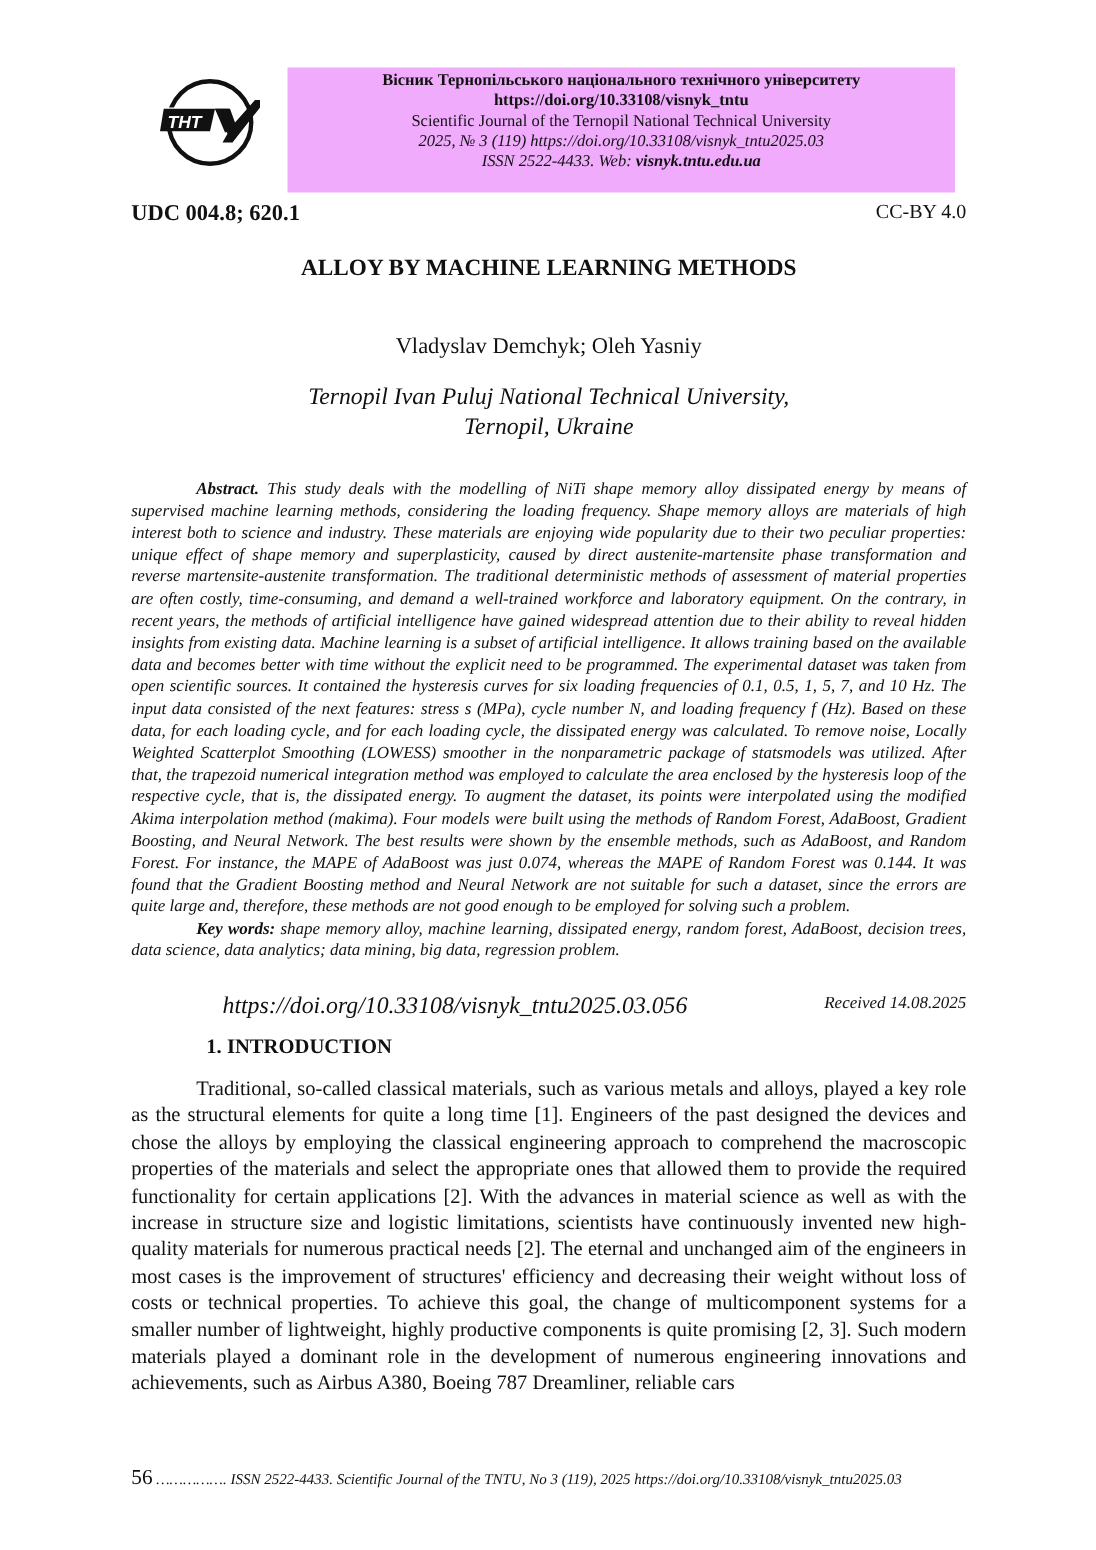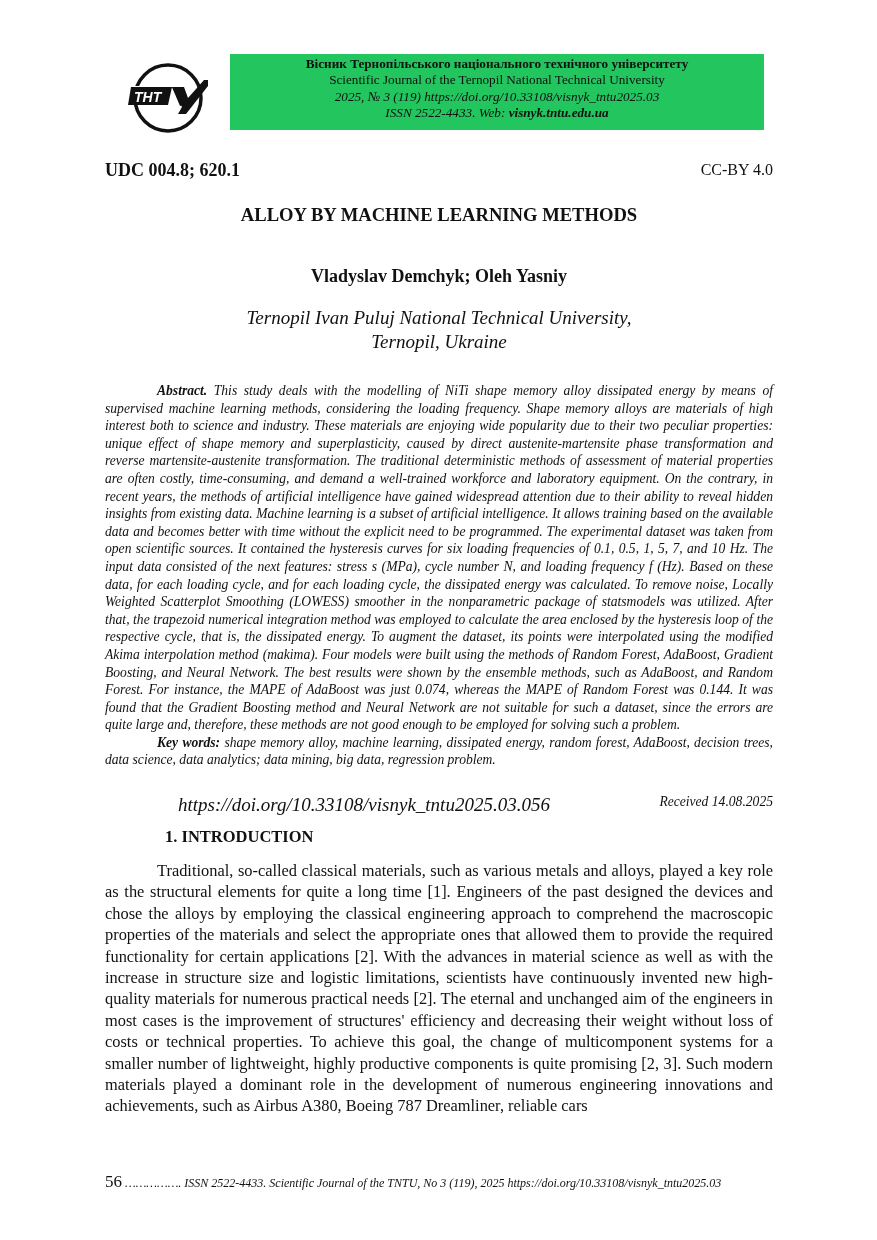--- a/index.html
+++ b/index.html
@@ -1,31 +1,31 @@
 <!DOCTYPE html>
 <html><head>
 <meta charset="utf-8">
 <style>
   html, body { margin: 0; padding: 0; background: #ffffff; }
   body { width: 877px; height: 1240px; position: relative; overflow: hidden;
          font-family: "Liberation Serif", serif; color: #111; }
   .abs { position: absolute; }
 
   .logo { left: 128px; top: 60px; width: 80px; height: 76px; }
-  .header-box { left: 230px; top: 54px; width: 534px; height: 76px; background: #22c55e;
+  .header-box { left: 230px; top: 54px; width: 534px; height: 100px; background: #f0abfc;
                 text-align: center; font-size: 13.2px; line-height: 16.3px; padding-top: 2px; box-sizing: border-box; }
   .header-box .b { font-weight: bold; }
   .header-box .i { font-style: italic; }
 
   .udc { left: 105px; top: 160px; font-size: 18px; font-weight: bold; }
   .cc { right: 104px; top: 161px; font-size: 16px; }
 
   .title { left: 105px; width: 668px; top: 203px; text-align: center; font-size: 18.6px;
            font-weight: bold; line-height: 23px; }
-  .authors { left: 105px; width: 668px; top: 266px; text-align: center; font-size: 18px; font-weight: bold; }
+  .authors { left: 105px; width: 668px; top: 266px; text-align: center; font-size: 18px; font-weight: normal; }
   .affil { left: 105px; width: 668px; top: 306px; text-align: center; font-size: 19px; font-style: italic; line-height: 24px; }
 
   .abstract { left: 105px; width: 668px; top: 382px; font-size: 13.6px; font-style: italic;
               line-height: 17.6px; text-align: justify; }
   .abstract p { margin: 0; text-indent: 52px; }
   .abstract .lbl { font-weight: bold; }
 
   .doi-line { left: 178px; top: 794px; font-size: 19px; font-style: italic; }
   .received { right: 104px; top: 794px; font-size: 13.6px; font-style: italic; }
 
@@ -46,20 +46,21 @@
     <rect x="0" y="26" width="40" height="18" fill="#fff"></rect>
     <polygon points="3,27 44,27 40,45 0,45" fill="#111"></polygon>
     <text x="6" y="42" font-family="Liberation Sans, sans-serif" font-size="14" font-weight="bold" font-style="italic" fill="#fff">THT</text>
     <polygon points="44,27 56,27 60,38 76,20 80,20 80,26 58,54 50,54 54,47" fill="#111"></polygon>
     <polygon points="44,27 55,27 58,44 52,46" fill="#111"></polygon>
   </svg>
 </div>
 
 <div class="abs header-box">
   <div class="b">Вісник Тернопільського національного технічного університету</div>
+  <div class="b">https://doi.org/10.33108/visnyk_tntu</div>
   <div>Scientific Journal of the Ternopil National Technical University</div>
   <div class="i">2025, № 3 (119) https://doi.org/10.33108/visnyk_tntu2025.03</div>
   <div class="i"><span>ISSN 2522-4433. Web: </span><b>visnyk.tntu.edu.ua</b></div>
 </div>
 
 <div class="abs udc">UDC 004.8; 620.1</div>
 <div class="abs cc">CC-BY 4.0</div>
 
 <div class="abs title">
   <div>ALLOY BY MACHINE LEARNING METHODS</div>

